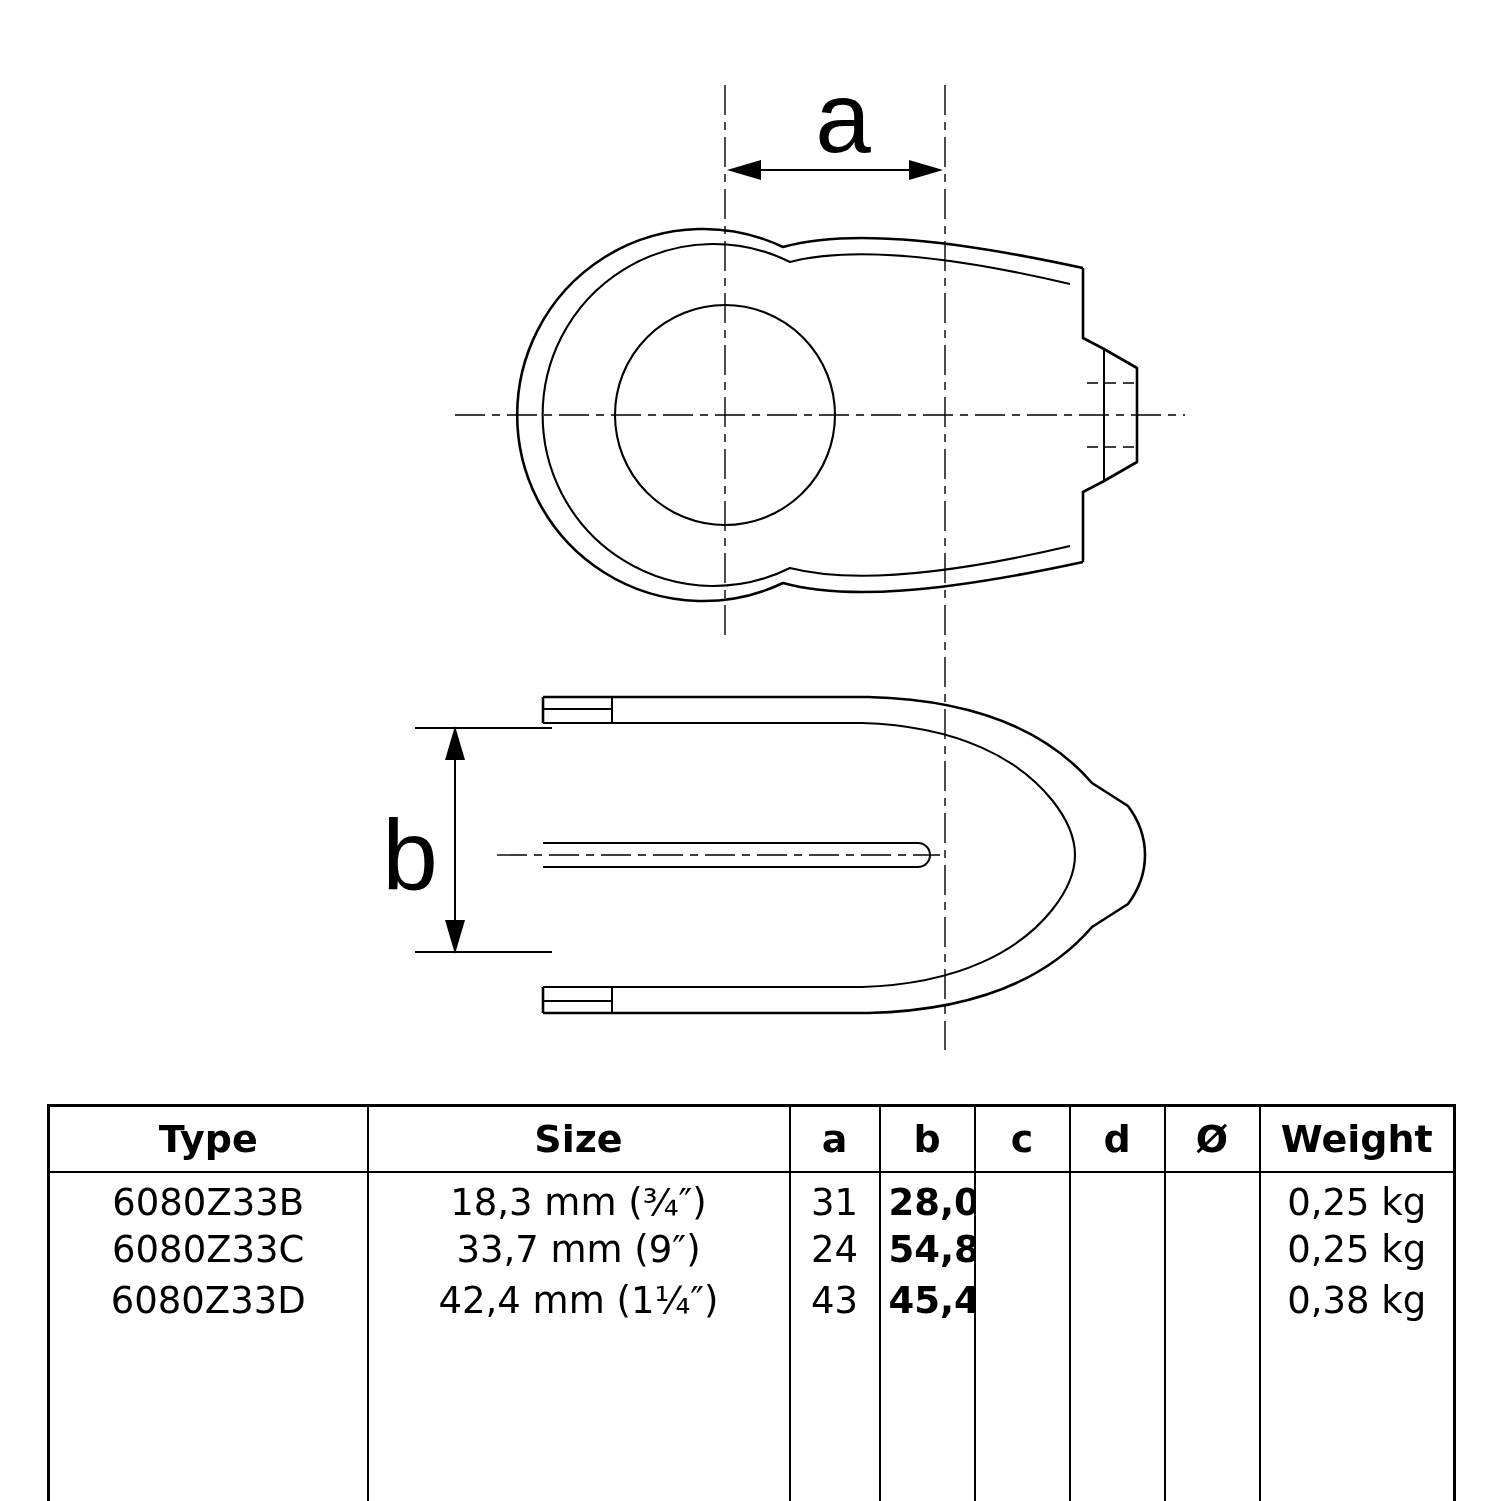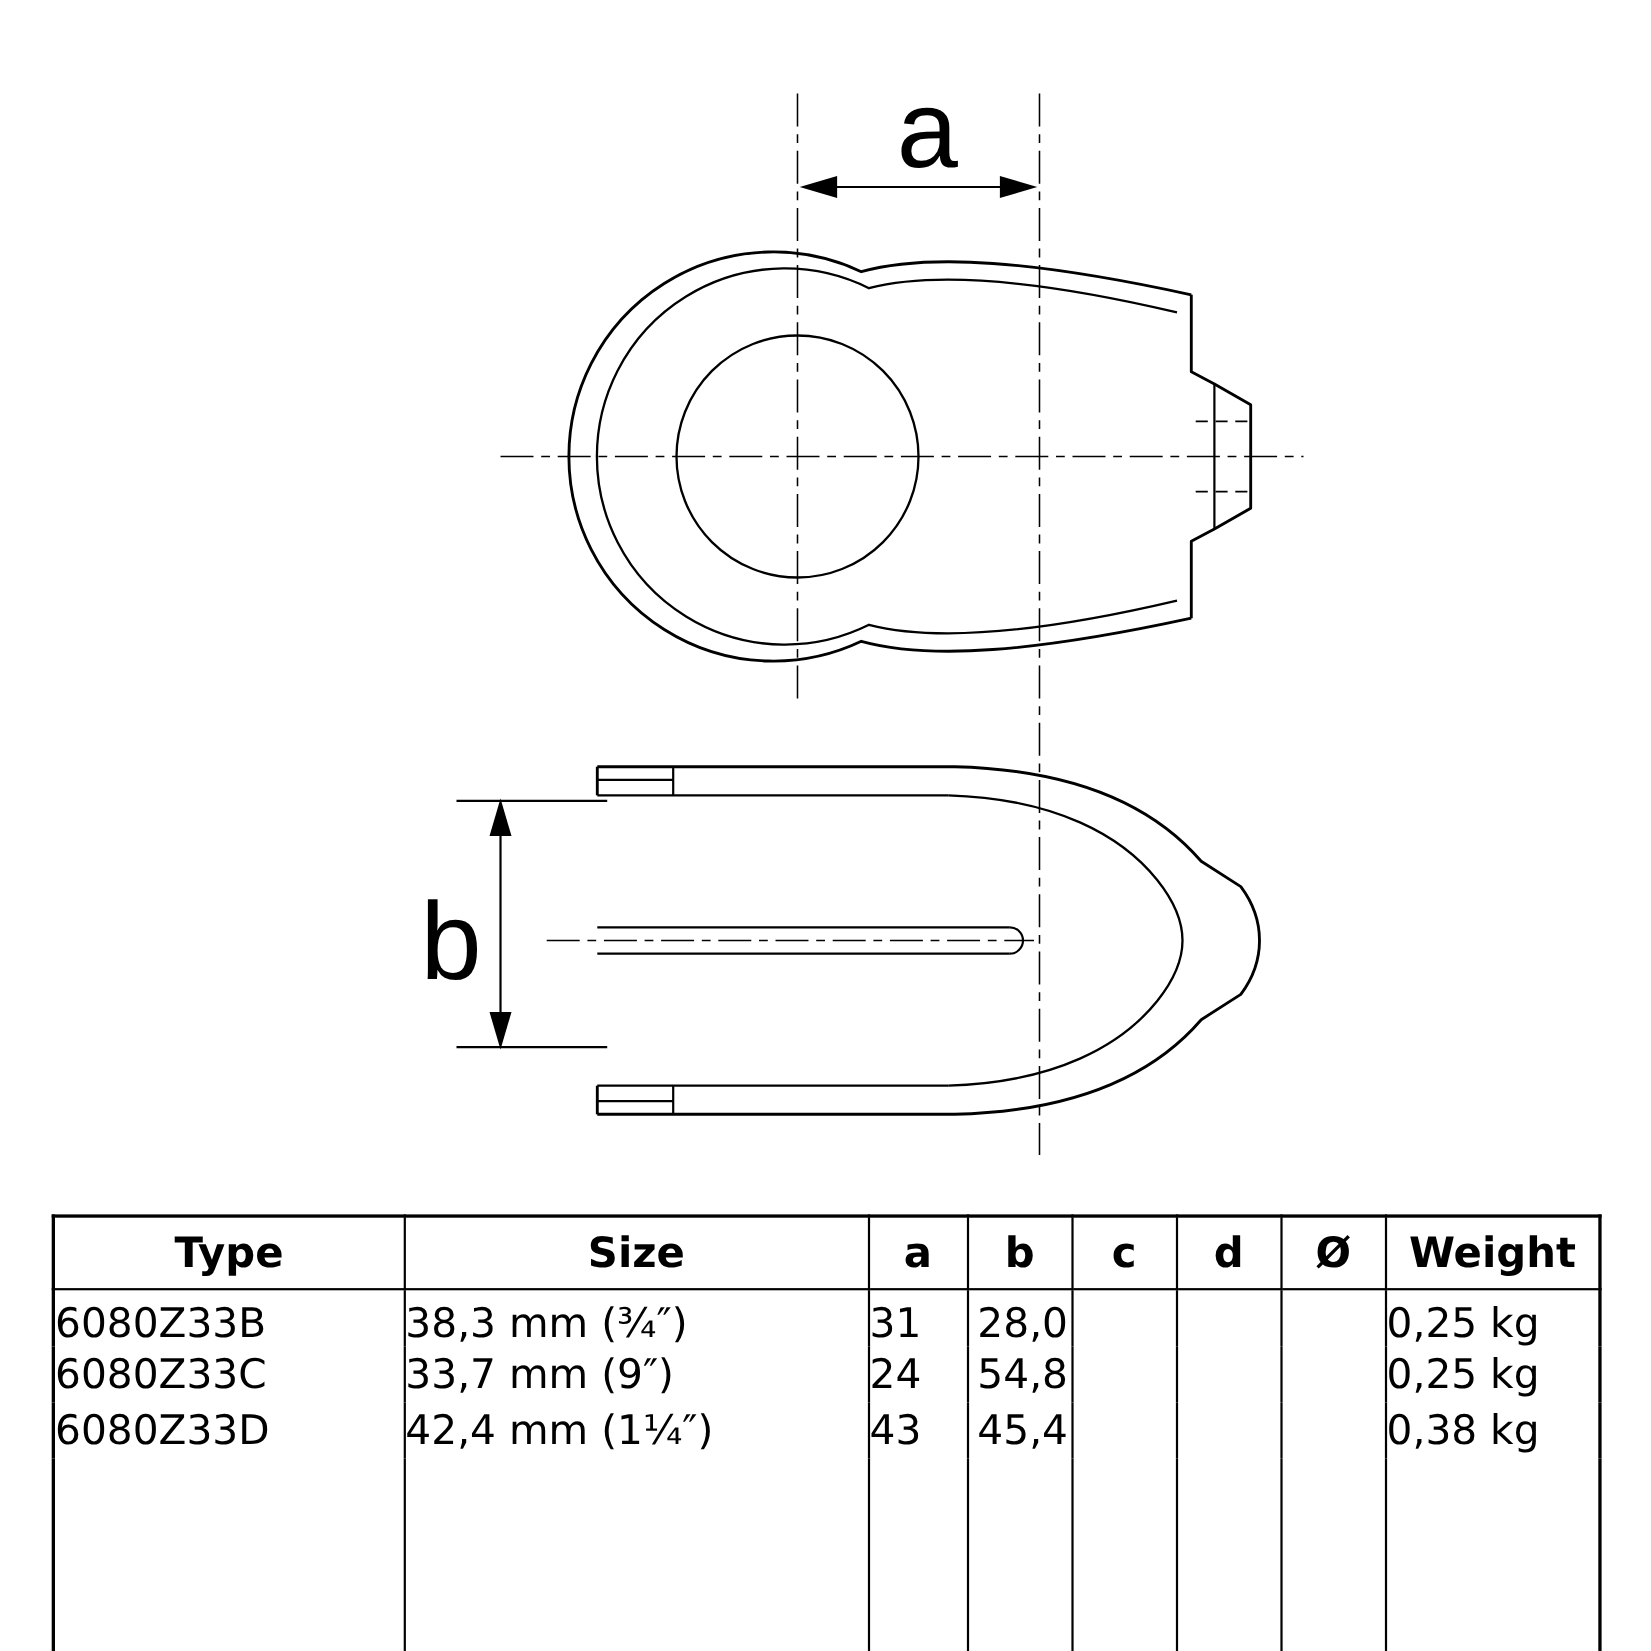--- a/index.html
+++ b/index.html
@@ -16,22 +16,22 @@
   .dimtext{font-family:"Liberation Sans","DejaVu Sans",sans-serif;font-size:100px;fill:#000;}
   
   .spec-table{position:absolute;left:47px;top:1104px;width:1406px;height:424px;
       border-collapse:collapse;table-layout:fixed;border:3px solid #000;}
   .spec-table th,.spec-table td{border-left:2px solid #000;border-right:2px solid #000;
       padding:0;margin:0;overflow:hidden;white-space:nowrap;}
   .spec-table thead th{border-bottom:2px solid #000;height:64px;font-size:38px;
       font-weight:bold;text-align:center;vertical-align:middle;}
   .spec-table tbody tr.row{height:51px;}
   .spec-table tbody tr.row:first-child td{padding-top:8px;}
-  .spec-table tbody td{font-size:37px;text-align:left;vertical-align:middle;font-weight:400;}
-  .spec-table td.col-b{text-align:left;padding-left:8px;}
+  .spec-table tbody td{font-size:37px;text-align:center;vertical-align:middle;font-weight:400;}
+  .spec-table td.col-b{text-align:left;padding-left:8px;font-weight:bold;}
   .spec-table tr.filler{height:auto;}
 </style>
 </head>
 <body>
 
 <div class="page">
 
   <svg class="drawing" width="1501" height="1080" viewBox="0 0 1501 1080" xmlns="http://www.w3.org/2000/svg">
 
     <path class="cl" d="M 725,85 V 640"></path>
@@ -101,21 +101,21 @@
         <th>b</th>
         <th>c</th>
         <th>d</th>
         <th>Ø</th>
         <th>Weight</th>
       </tr>
     </thead>
     <tbody>
       <tr class="row">
         <td>6080Z33B</td>
-        <td>38,3 mm (¾″)</td>
+        <td>18,3 mm (¾″)</td>
         <td>31</td>
         <td class="col-b">28,0</td>
         <td></td>
         <td></td>
         <td></td>
         <td>0,25 kg</td>
       </tr>
       <tr class="row">
         <td>6080Z33C</td>
         <td>33,7 mm (9″)</td>

